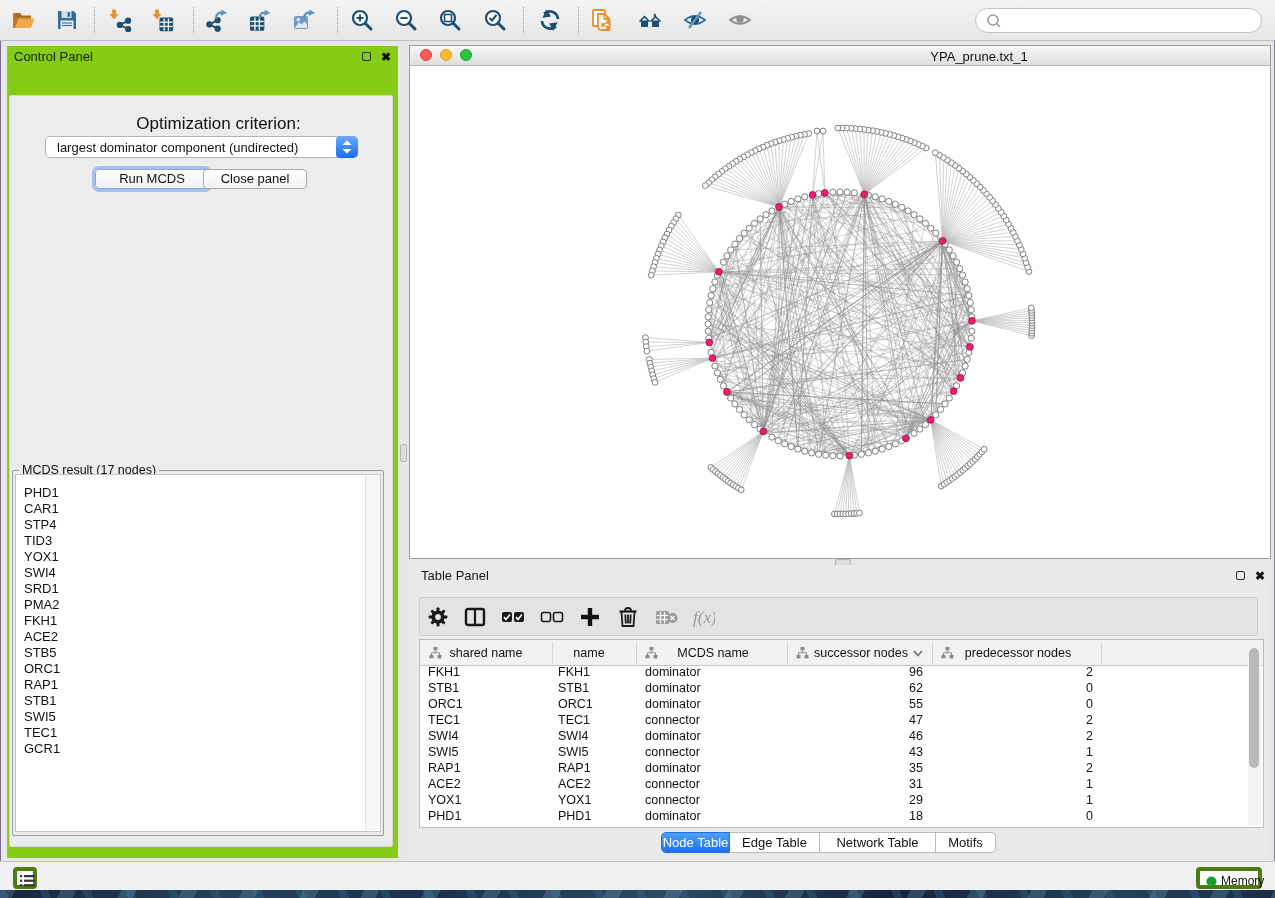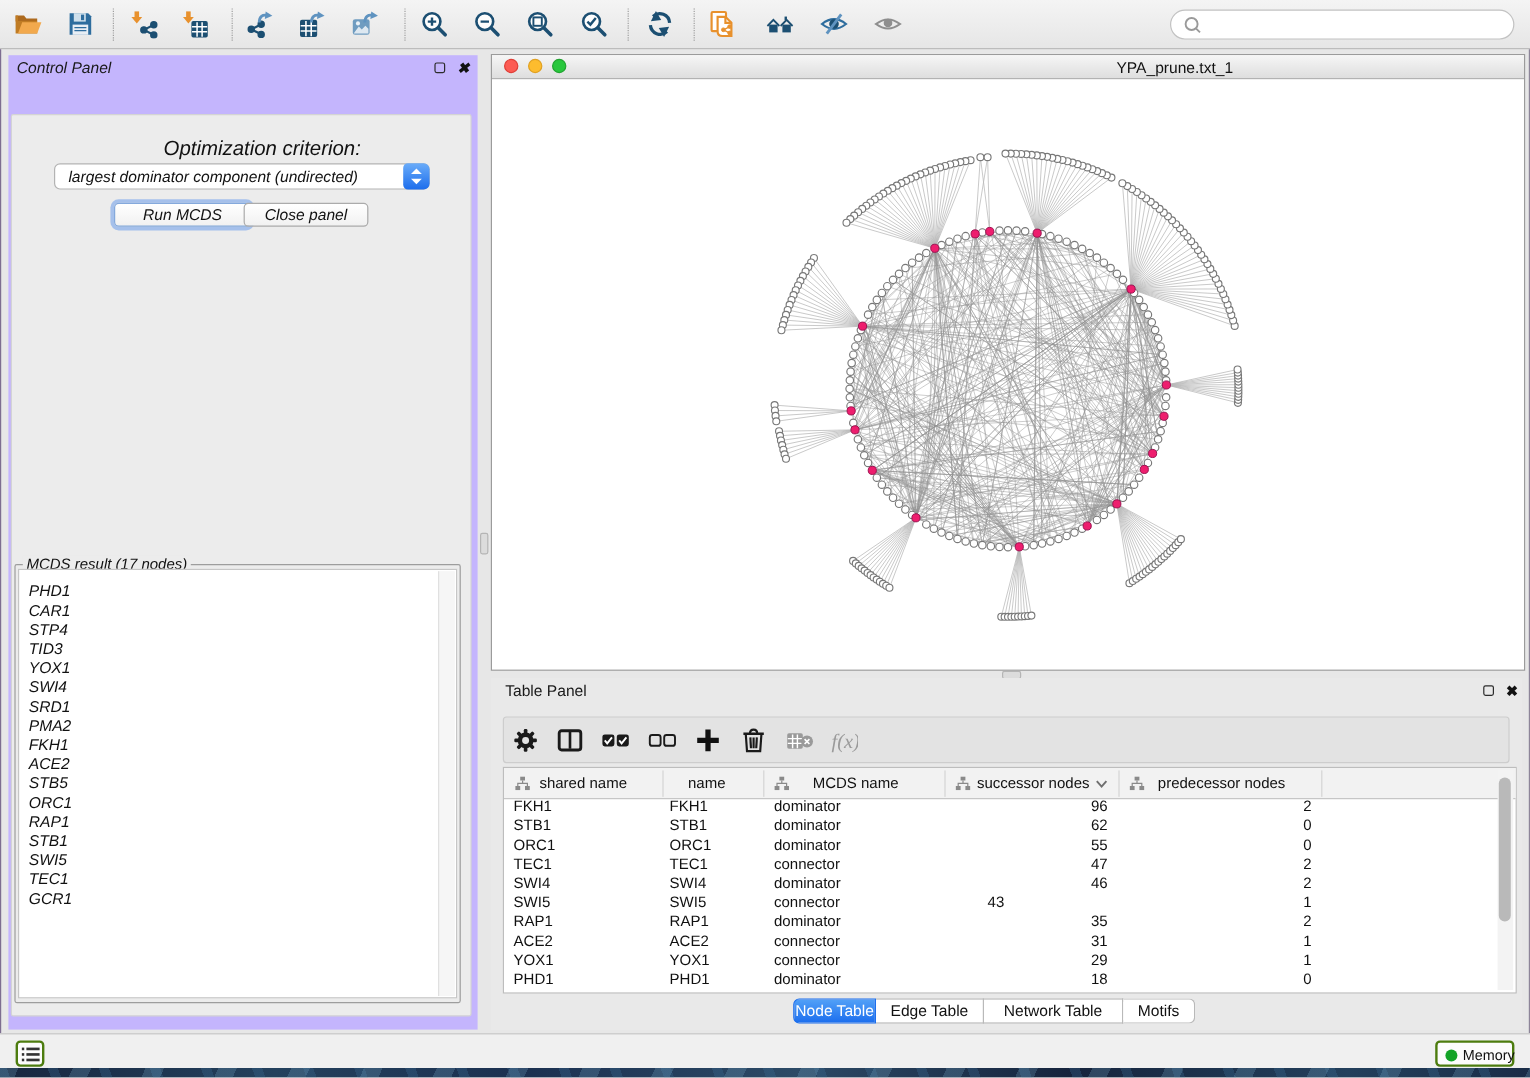--- a/index.html
+++ b/index.html
@@ -9,21 +9,21 @@
 
 
 #toolbar { left:0; top:0; width:1275px; height:41px;
   background:linear-gradient(#f4f4f4,#e6e6e6); border-bottom:1px solid #bcbcbc; }
 .tsep { position:absolute; top:7px; width:0; height:27px; border-left:1px dotted #9f9f9f; }
 .ticon { position:absolute; top:8px; width:24px; height:24px; }
 #search { position:absolute; left:975px; top:8px; width:287px; height:25px;
   background:#fff; border:1px solid #c2c2c2; border-radius:13px; }
 
 
-#cpanel { left:7px; top:46px; width:391px; height:812px; background:#c4b5fd;font-style:italic; }
+#cpanel { left:7px; top:46px; width:391px; height:812px; background:#84cc16; }
 #cp-title { position:absolute; left:7px; top:3px; font-size:13px; color:#1a1a1a; }
 .float-ic { position:absolute; width:9px; height:9px; border:1.4px solid #2b2b2b; border-radius:2px; }
 .close-ic { position:absolute; font-size:12px; font-weight:bold; color:#111; line-height:10px; }
 #cp-body { position:absolute; left:2px; top:49px; width:384px; height:752px;
   background:#ececec; border:1px solid #d4d4d4; border-radius:2px; }
 
 .seg { position:absolute; display:flex; font-size:13px; }
 .seg div { background:#fff; border:1px solid #b9b9b9; border-left:none;
   color:#111; text-align:center; line-height:19px; height:21px; }
 .seg div:first-child { border-left:1px solid #b9b9b9; border-radius:5px 0 0 5px; }
@@ -76,21 +76,21 @@
 #thead .div { position:absolute; top:2px; height:22px; width:0; border-left:1px solid #d4d4d4; }
 .trow { position:absolute; font-size:12.5px; color:#111; height:16px; line-height:16px; }
 #tsb { position:absolute; right:2px; top:2px; width:13px; height:183px; background:#f3f3f3; }
 #tsb .th { position:absolute; left:1px; top:6px; width:10px; height:120px;
   background:#b9b9b9; border-radius:5px; }
 
 
 #statusbar { left:0; top:861px; width:1275px; height:29px; background:#f0f0f0;
   border-top:1px solid #c6c6c6; }
 .sbtn { position:absolute; top:5px; height:22px; background:#fcfcfc;
-  border:2px solid #4d7c0f; border-radius:4px; }
+  border:4px solid #4d7c0f; border-radius:4px; }
 #wall { left:0; top:890px; width:1275px; height:8px;
   background:
     repeating-linear-gradient(115deg, rgba(120,170,200,0.25) 0 14px, rgba(20,40,70,0) 14px 55px),
     repeating-linear-gradient(70deg, rgba(60,110,150,0.3) 0 8px, rgba(10,25,50,0) 8px 40px),
     linear-gradient(100deg,#17263f 0%,#24415d 18%,#1b3050 34%,#2c4a66 52%,#16243d 70%,#23405c 88%,#1a2c47 100%); }
 #ledge { left:0; top:41px; width:1px; height:849px; background:#7d6e90; }
 #redge { left:1274px; top:41px; width:1px; height:849px; background:#8d8599; }
 </style>
 </head>
 <body>
@@ -1324,21 +1324,21 @@
 <div class="trow" style="left:403px;top:72px;width:100px;text-align:right">47</div>
 <div class="trow" style="left:573px;top:72px;width:100px;text-align:right">2</div>
 <div class="trow" style="left:8px;top:88px;width:120px">SWI4</div>
 <div class="trow" style="left:138px;top:88px;width:70px">SWI4</div>
 <div class="trow" style="left:225px;top:88px;width:120px">dominator</div>
 <div class="trow" style="left:403px;top:88px;width:100px;text-align:right">46</div>
 <div class="trow" style="left:573px;top:88px;width:100px;text-align:right">2</div>
 <div class="trow" style="left:8px;top:104px;width:120px">SWI5</div>
 <div class="trow" style="left:138px;top:104px;width:70px">SWI5</div>
 <div class="trow" style="left:225px;top:104px;width:120px">connector</div>
-<div class="trow" style="left:403px;top:104px;width:100px;text-align:left">43</div>
+<div class="trow" style="left:403px;top:104px;width:100px;text-align:right">43</div>
 <div class="trow" style="left:573px;top:104px;width:100px;text-align:right">1</div>
 <div class="trow" style="left:8px;top:120px;width:120px">RAP1</div>
 <div class="trow" style="left:138px;top:120px;width:70px">RAP1</div>
 <div class="trow" style="left:225px;top:120px;width:120px">dominator</div>
 <div class="trow" style="left:403px;top:120px;width:100px;text-align:right">35</div>
 <div class="trow" style="left:573px;top:120px;width:100px;text-align:right">2</div>
 <div class="trow" style="left:8px;top:136px;width:120px">ACE2</div>
 <div class="trow" style="left:138px;top:136px;width:70px">ACE2</div>
 <div class="trow" style="left:225px;top:136px;width:120px">connector</div>
 <div class="trow" style="left:403px;top:136px;width:100px;text-align:right">31</div>

